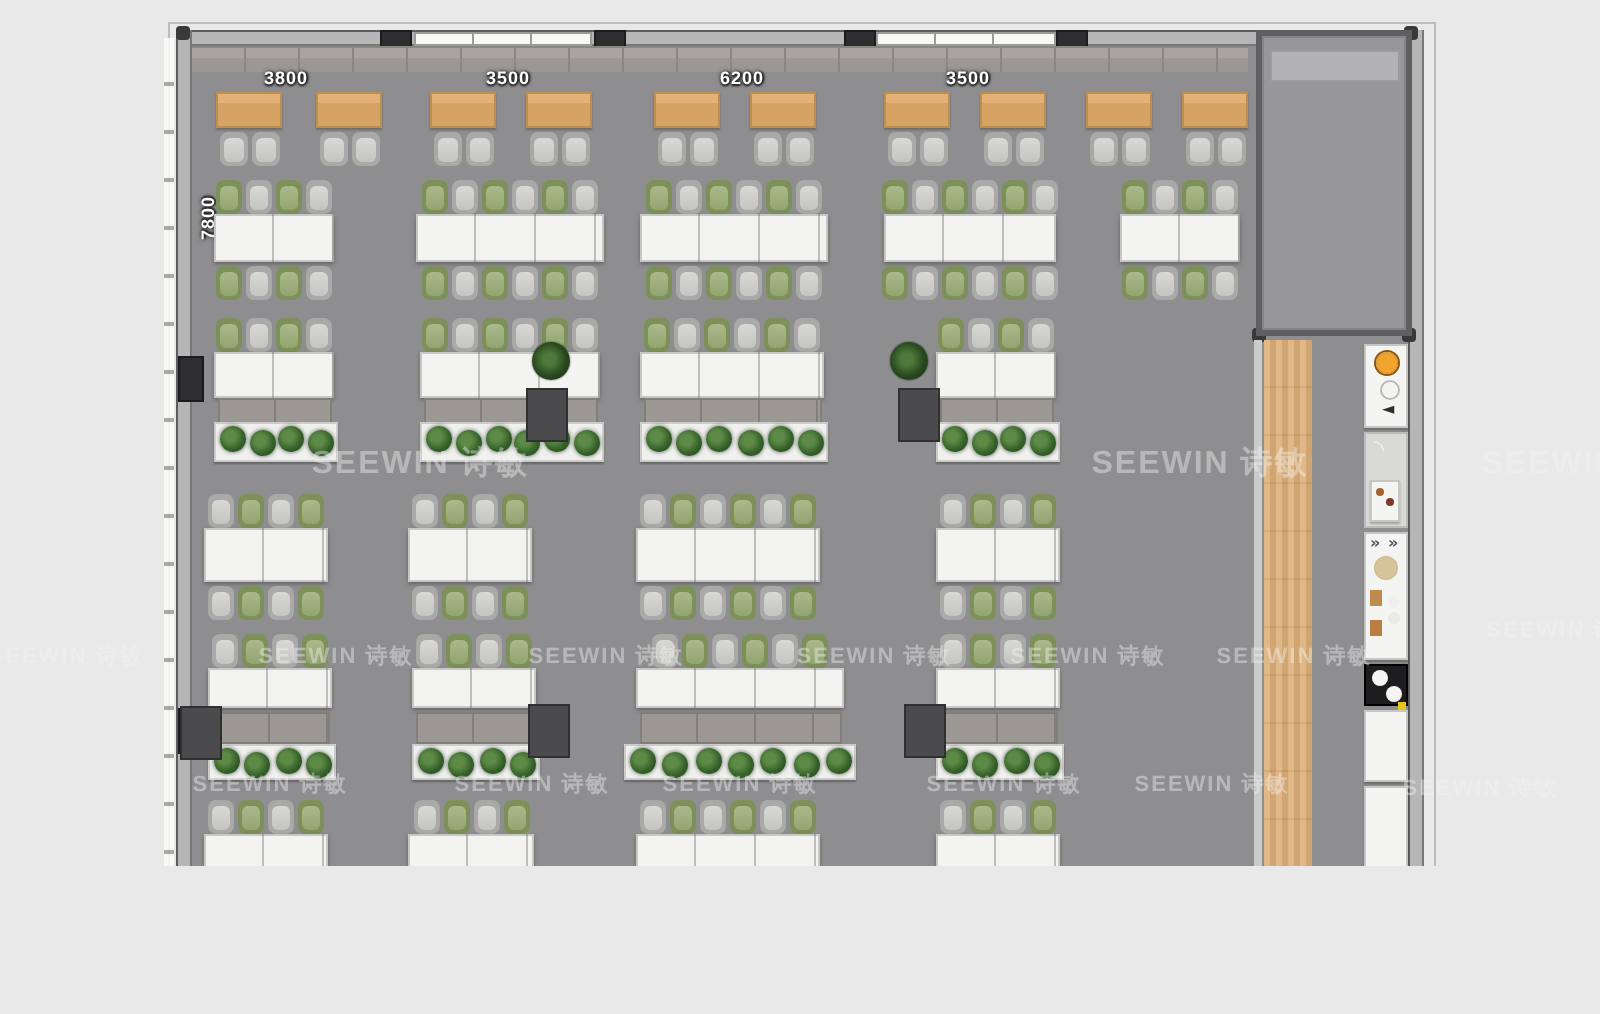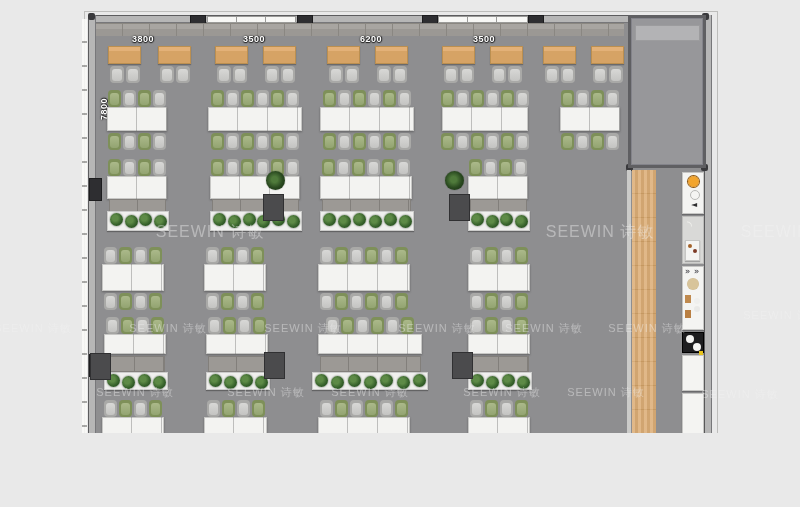--- a/index.html
+++ b/index.html
@@ -53,21 +53,21 @@
   .woodedge{background:#cbcbc9;}
   .ctr{background:#f4f4f2;box-shadow:inset 0 0 0 1px #c6c6c4, 0 1px 1px rgba(0,0,0,.25);}
   .ctr-gray{background:#d9d9d7;box-shadow:inset 0 0 0 1px #bcbcba;}
   .blackbox{background:#1d1d1f;box-shadow:inset 0 0 0 1px #000;}
   .roomfloor{background:#97979a;box-shadow:inset 0 0 0 3px #5f5f62, inset 0 0 0 4px #83838a;}
   .roomsill{background:#b3b3b5;box-shadow:inset 0 0 0 1px #9c9c9e;}
   
   .dim{color:#fff;font:bold 9px "Liberation Sans",sans-serif;letter-spacing:.5px;
        text-shadow:0 0 2px #222,0 1px 1px #222,1px 0 1px #222;white-space:nowrap;}
   .wm{position:absolute;transform:translate(-50%,-50%);color:rgba(244,244,244,.42);
-      font-weight:normal;white-space:nowrap;letter-spacing:1px;pointer-events:none;}
+      font-weight:bold;white-space:nowrap;letter-spacing:1px;pointer-events:none;}
   .glyph{position:absolute;font:bold 8px "DejaVu Sans",sans-serif;color:#8b8b89;}
 </style>
 </head>
 <body>
 
 <div class="stage">
   <div id="plan-root" class="abs" style="inset:0">
       <div class="abs outline" style="left: 84px; top: 11px; width: 632px; height: 488px;"></div>
       <div class="abs floor" style="left: 95px; top: 22px; width: 610px; height: 463px;"></div>
       <div class="abs wallband" style="left: 88px; top: 15px; width: 624px; height: 8px;"></div>

